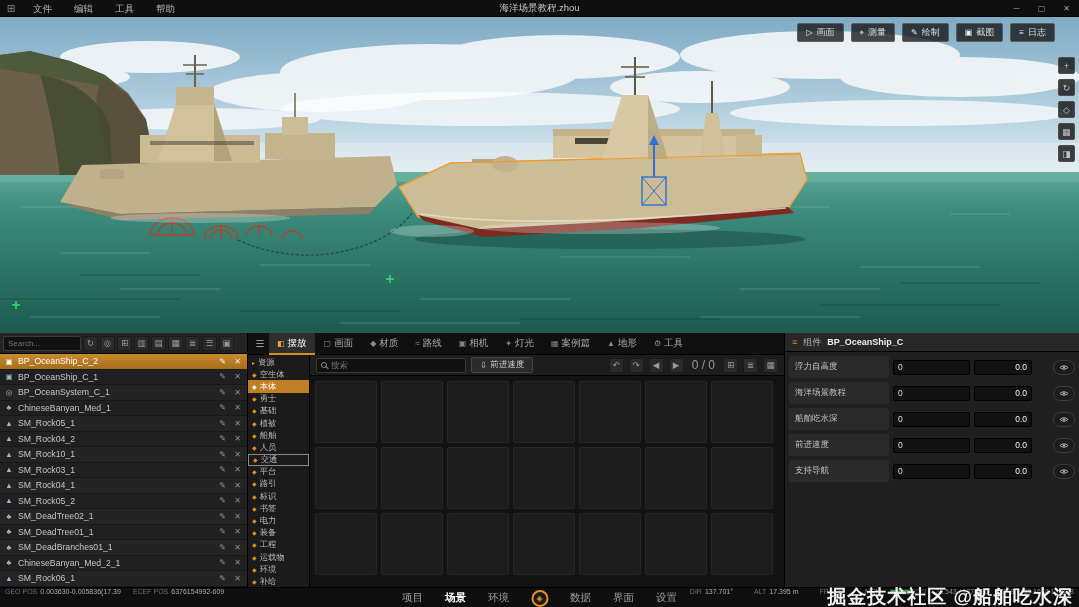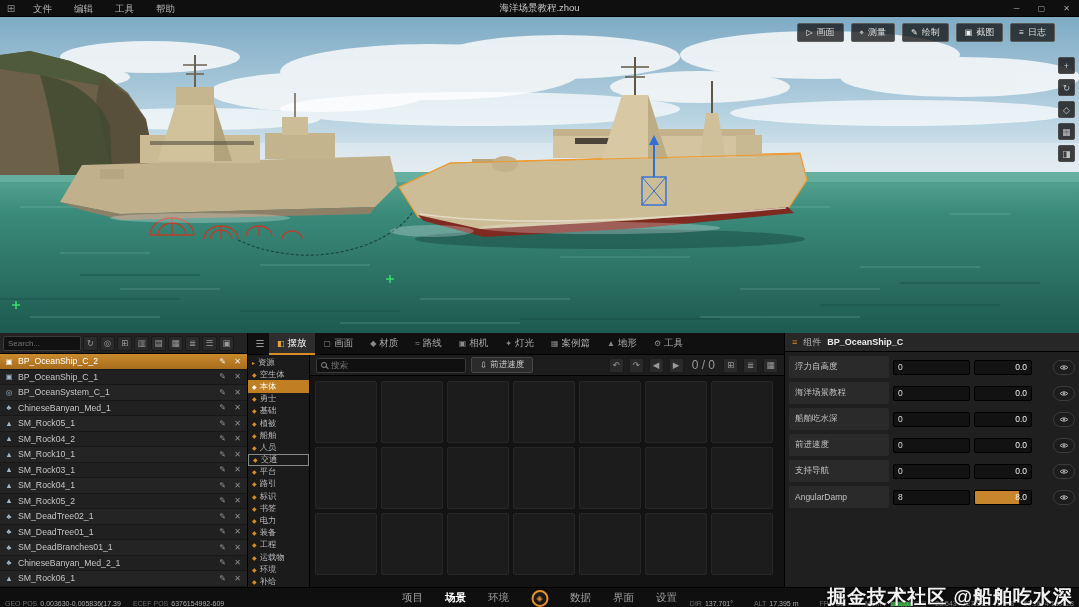--- a/index.html
+++ b/index.html
@@ -83,21 +83,21 @@
   .plabel{width:100px;height:100%;background:#2a2a2a;border-radius:2px;font-size:8.5px;color:#c2c2c2;display:flex;align-items:center;padding:0 6px;white-space:nowrap;overflow:hidden}
   .pfield{flex:1;min-width:0;height:15px;background:#121212;border:1px solid #000;border-radius:2px;color:#ddd;font-size:8.5px;padding:0 4px;outline:none}
   .pnum{position:relative;width:58px;height:15px;background:#121212;border:1px solid #000;border-radius:2px;overflow:hidden;flex:none}
   .pnum .fillbar{position:absolute;left:0;top:0;bottom:0;background:#c8862c}
   .pnum span{position:relative;display:block;text-align:right;font-size:8.5px;color:#f2f2f2;line-height:13px;padding-right:4px}
   .pswatch{width:13px;height:13px;border-radius:2px;flex:none}
   .pswatch.green{background:#2f9e3a;border:1px solid #0c0c0c}
   .peye{width:22px;height:15px;background:#1c1c1c;border:1px solid #3d3d3d;border-radius:8px;display:flex;align-items:center;justify-content:center;flex:none}
 
   
-  .footer{position:relative;height:20px;background:#0f0f0f;border-top:1px solid #000;display:flex;align-items:flex-end;font-size:7px;color:#8f8f8f;padding:0 5px}
+  .footer{position:relative;height:20px;background:#0f0f0f;border-top:1px solid #000;display:flex;align-items:flex-start;font-size:7px;color:#8f8f8f;padding:0 5px}
   .stat{display:flex;gap:3px;margin-right:12px;white-space:nowrap}
   .stat .sl{color:#6f6f6f}
   .stat .sv{color:#adadad}
   .bottom-tabs{position:absolute;left:50%;top:0;height:20px;transform:translateX(-50%);display:flex;align-items:center;gap:22px;font-size:10.5px;color:#9f9f9f}
   .btab.active{color:#fff;font-weight:bold}
   .blogo{width:17px;height:17px;border-radius:50%;border:2px solid #e8912a;background:#191919;display:flex;align-items:center;justify-content:center;color:#e8912a;font-size:8px}
   .right-stats{margin-left:auto;display:flex;align-items:center;gap:9px;white-space:nowrap}
   .membar{width:36px;height:6px;background:#222;border:1px solid #333;position:relative}
   .membar i{position:absolute;left:0;top:0;bottom:0;width:58%;background:#3fae4a}
   .watermark{position:absolute;right:6px;bottom:0;font-size:19px;font-weight:bold;color:rgba(255,255,255,.95);text-shadow:0 1px 3px rgba(0,0,0,.75);letter-spacing:1px;line-height:21px;z-index:9;white-space:nowrap}
@@ -620,35 +620,20 @@
               <span>0.0</span>
             </div>
           <div class="pswatch"></div>
           <button class="peye">
               <svg width="10" height="7" viewBox="0 0 10 7">
                 <path d="M1 3.5 Q5 0 9 3.5 Q5 7 1 3.5 Z" fill="none" stroke="#aaa" stroke-width="1"></path>
                 <circle cx="5" cy="3.5" r="1.2" fill="#aaa"></circle>
               </svg>
             </button>
         </div>
-        <div class="prow">
-          <div class="plabel">AngularDamp</div>
-          <input class="pfield" value="8" style="">
-          <div class="pnum">
-              <i class="fillbar" style="width:78%"></i>
-              <span>8.0</span>
-            </div>
-          <div class="pswatch"></div>
-          <button class="peye">
-              <svg width="10" height="7" viewBox="0 0 10 7">
-                <path d="M1 3.5 Q5 0 9 3.5 Q5 7 1 3.5 Z" fill="none" stroke="#aaa" stroke-width="1"></path>
-                <circle cx="5" cy="3.5" r="1.2" fill="#aaa"></circle>
-              </svg>
-            </button>
-        </div>
       </div>
     </aside>
   </div>
 
   <footer class="footer">
     <span class="stat">
         <span class="sl">GEO POS</span>
         <span class="sv">0.003630-0.005836(17.39</span>
       </span>
     <span class="stat">

